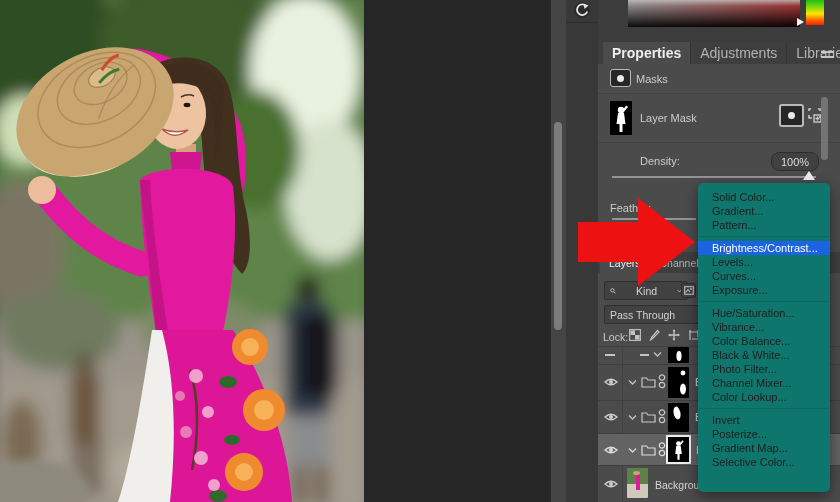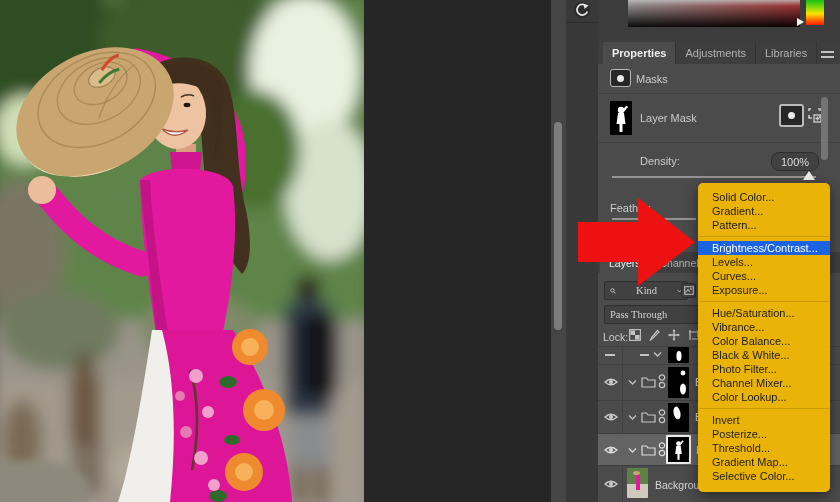--- a/index.html
+++ b/index.html
@@ -11,44 +11,44 @@
   #panel{left:598px;top:0;width:242px;height:502px;background:#4b4b4b;}
   #top-strip{left:598px;top:0;width:242px;height:42px;background:#3c3c3c;}
   #color-field{left:628px;top:0;width:172px;height:27px;
      background:linear-gradient(to bottom,rgba(190,190,190,.85) 0%,rgba(120,120,120,.25) 22%,rgba(0,0,0,.92) 100%),
                 linear-gradient(to right,#8d8d8d,#a31a1a);}
   #hue-bar{left:806px;top:0;width:18px;height:25px;
      background:linear-gradient(to bottom,#17c212 0%,#8fdc0e 32%,#ffe400 55%,#ff7d00 76%,#ff1c00 100%);}
   #hue-pointer{left:797px;top:18px;width:0;height:0;border-top:4px solid transparent;
      border-bottom:4px solid transparent;border-left:7px solid #f4f4f4;}
   #tab-bar{left:598px;top:42px;width:242px;height:22px;background:#3e3e3e;display:flex;align-items:stretch;}
-  .tab{padding:0 9px;display:flex;align-items:center;font-size:11px;color:#b2b2b2;border-right:1px solid #333;}
+  .tab{padding:0 9px;display:flex;align-items:center;font-size:14px;color:#b2b2b2;border-right:1px solid #333;}
   .tab.active{background:#4b4b4b;color:#ededed;}
   .hamburger{position:absolute;right:6px;top:9px;width:13px;height:8px;}
   .hamburger i{display:block;height:2px;background:#c4c4c4;margin-bottom:3px;}
   .divider{left:598px;width:242px;height:1px;background:#414141;}
   
   .mask-glyph{background:#262626;border:1px solid #b9b9b9;border-radius:3px;display:flex;align-items:center;justify-content:center;}
   .mask-glyph .dot{width:7px;height:7px;border-radius:50%;background:#e9e9e9;}
   .value-box{background:#414141;border:1px solid #2e2e2e;border-radius:8px;color:#dcdcdc;
      font-size:11px;display:flex;align-items:center;justify-content:center;}
   .slider-track{height:2px;background:#949494;}
   .slider-thumb{width:0;height:0;border-left:6px solid transparent;border-right:6px solid transparent;
      border-bottom:9px solid #efefef;}
   .combo{background:#414141;border:1px solid #2e2e2e;border-radius:2px;display:flex;
-     align-items:center;color:#d2d2d2;font-size:10.5px;padding:0 5px;gap:20px;font-family:Liberation Serif, serif;}
+     align-items:center;color:#d2d2d2;font-size:10.5px;padding:0 5px;gap:20px;}
   .thumb-black{background:#000;border-radius:1px;overflow:hidden;}
   .scroll-thumb{background:#747474;border-radius:4px;}
   
   .rowline{left:598px;width:242px;height:1px;background:#3f3f3f;}
   .eyecol-border{left:622px;width:1px;background:#414141;}
   .layer-row-sel{background:#636363;}
   .name-frag{color:#d6d6d6;font-size:10.5px;}
   
-  #menu{left:698px;top:183px;width:132px;height:309px;background:#eab308;border-radius:5px;
+  #menu{left:698px;top:183px;width:132px;height:309px;background:#0f766e;border-radius:5px;
      box-shadow:0 4px 14px rgba(0,0,0,.45);padding:7px 0;box-sizing:border-box;z-index:30;}
   .mi{font-size:11px;line-height:14px;height:14px;color:#1d1d1d;padding-left:14px;white-space:nowrap;}
   .mi.hl{background:#1b63e0;color:#fff;}
   .menu-sep{height:1px;background:rgba(0,0,0,.13);margin:4px 1px;}
   #arrow{left:560px;top:190px;z-index:40;}
   svg{display:block;}
 </style>
 </head>
 <body>
 
@@ -405,21 +405,20 @@
     <div class="mi">Hue/Saturation...</div>
     <div class="mi">Vibrance...</div>
     <div class="mi">Color Balance...</div>
     <div class="mi">Black &amp; White...</div>
     <div class="mi">Photo Filter...</div>
     <div class="mi">Channel Mixer...</div>
     <div class="mi">Color Lookup...</div>
     <div class="menu-sep"></div>
     <div class="mi">Invert</div>
     <div class="mi">Posterize...</div>
-    <div class="mi">Threshold...</div>
     <div class="mi">Gradient Map...</div>
     <div class="mi">Selective Color...</div>
   </div>
 
   <svg class="abs" id="arrow" width="150" height="110" viewBox="0 0 150 110">
     <polygon points="18,32 78,32 78,8 135,52 78,96 78,72 18,72" fill="#ee1111"></polygon>
   </svg>
 
 </div>
 

